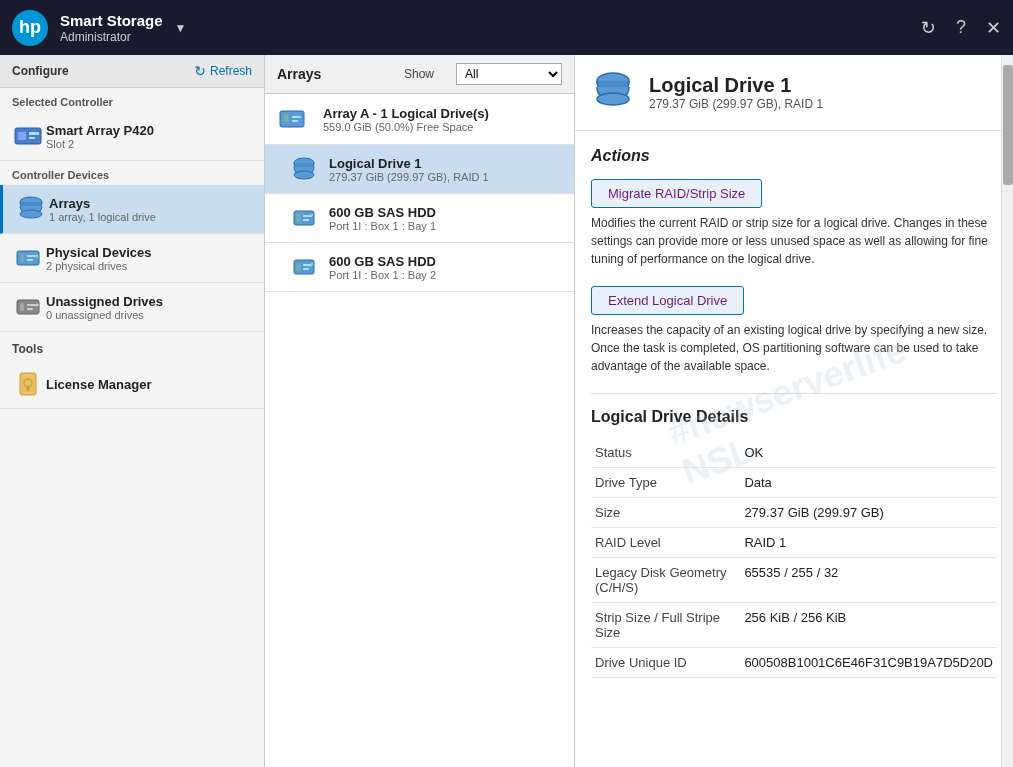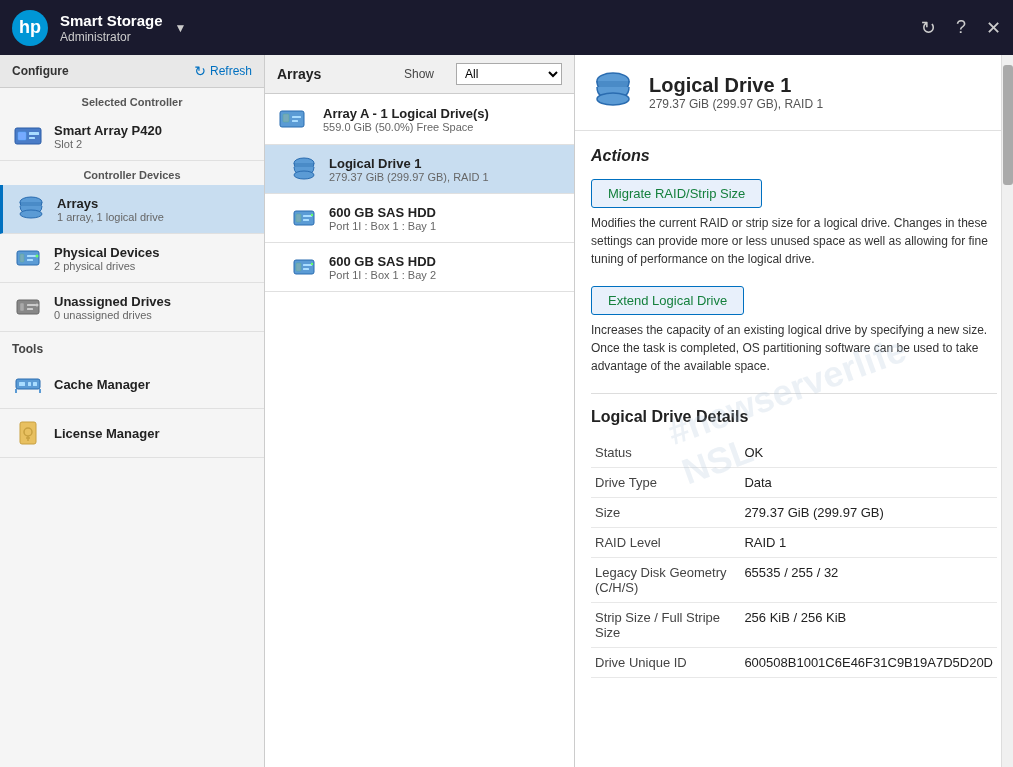--- a/index.html
+++ b/index.html
@@ -72,30 +72,29 @@
       font-size: 12px;
     }
     .refresh-icon { color: #0070c0; font-size: 14px; }
 
     .sidebar-group-label {
       padding: 8px 12px 4px;
       font-size: 11px;
       font-weight: bold;
       color: #555;
       text-transform: none;
-      text-align: center;
     }
 
     .sidebar-item {
       display: flex;
       align-items: center;
       padding: 8px 12px;
       cursor: pointer;
       border-bottom: 1px solid #e0e0e0;
-      gap: 10px;
+      gap: 2px;
     }
     .sidebar-item.active { background: #c8ddf0; border-left: 3px solid #0070c0; }
 
     .sidebar-item-icon { width: 32px; height: 32px; flex-shrink: 0; display: flex; align-items: center; justify-content: center; }
     .sidebar-item-text .item-name { font-weight: bold; font-size: 13px; color: #222; }
     .sidebar-item-text .item-sub { font-size: 11px; color: #666; }
 
     .tools-label {
       padding: 10px 12px 4px;
       font-size: 12px;
@@ -177,21 +176,21 @@
 
     .right-content { padding: 16px; overflow-y: auto; }
 
     .actions-title { font-size: 16px; font-weight: bold; color: #222; margin-bottom: 14px; font-style: italic; }
 
     .action-btn {
       display: inline-block;
       padding: 6px 16px;
       border: 1px solid #0070c0;
       background: #e8f0fb;
-      color: #15803d;
+      color: #701a75;
       font-size: 13px;
       cursor: pointer;
       border-radius: 3px;
       margin-bottom: 6px;
     }
 
     .action-desc {
       font-size: 12px;
       color: #333;
       margin-bottom: 18px;
@@ -332,35 +331,20 @@
         </svg>
       </div>
       <div class="sidebar-item-text">
         <div class="item-name">Unassigned Drives</div>
         <div class="item-sub">0 unassigned drives</div>
       </div>
     </div>
 
     <div class="tools-label">Tools</div>
 
-    <div class="sidebar-item">
-      <div class="sidebar-item-icon">
-        <svg width="30" height="30" viewBox="0 0 30 30">
-          <rect x="3" y="10" width="24" height="10" rx="2" fill="#5b9bd5" stroke="#2a6cb0" stroke-width="1"></rect>
-          <rect x="6" y="13" width="6" height="4" rx="0.5" fill="#adf"></rect>
-          <rect x="15" y="13" width="3" height="4" rx="0.5" fill="#adf"></rect>
-          <rect x="20" y="13" width="4" height="4" rx="0.5" fill="#adf"></rect>
-          <line x1="3" y1="20" x2="3" y2="24" stroke="#5b9bd5" stroke-width="2"></line>
-          <line x1="27" y1="20" x2="27" y2="24" stroke="#5b9bd5" stroke-width="2"></line>
-        </svg>
-      </div>
-      <div class="sidebar-item-text">
-        <div class="item-name">Cache Manager</div>
-      </div>
-    </div>
 
     <div class="sidebar-item">
       <div class="sidebar-item-icon">
         <svg width="30" height="30" viewBox="0 0 30 30">
           <rect x="7" y="4" width="16" height="22" rx="2" fill="#e8c060" stroke="#c8a040" stroke-width="1"></rect>
           <circle cx="15" cy="14" r="4" fill="none" stroke="#c8a040" stroke-width="1.5"></circle>
           <line x1="15" y1="18" x2="15" y2="23" stroke="#c8a040" stroke-width="1.5"></line>
           <line x1="13" y1="20" x2="17" y2="20" stroke="#c8a040" stroke-width="1.5"></line>
         </svg>
       </div>

